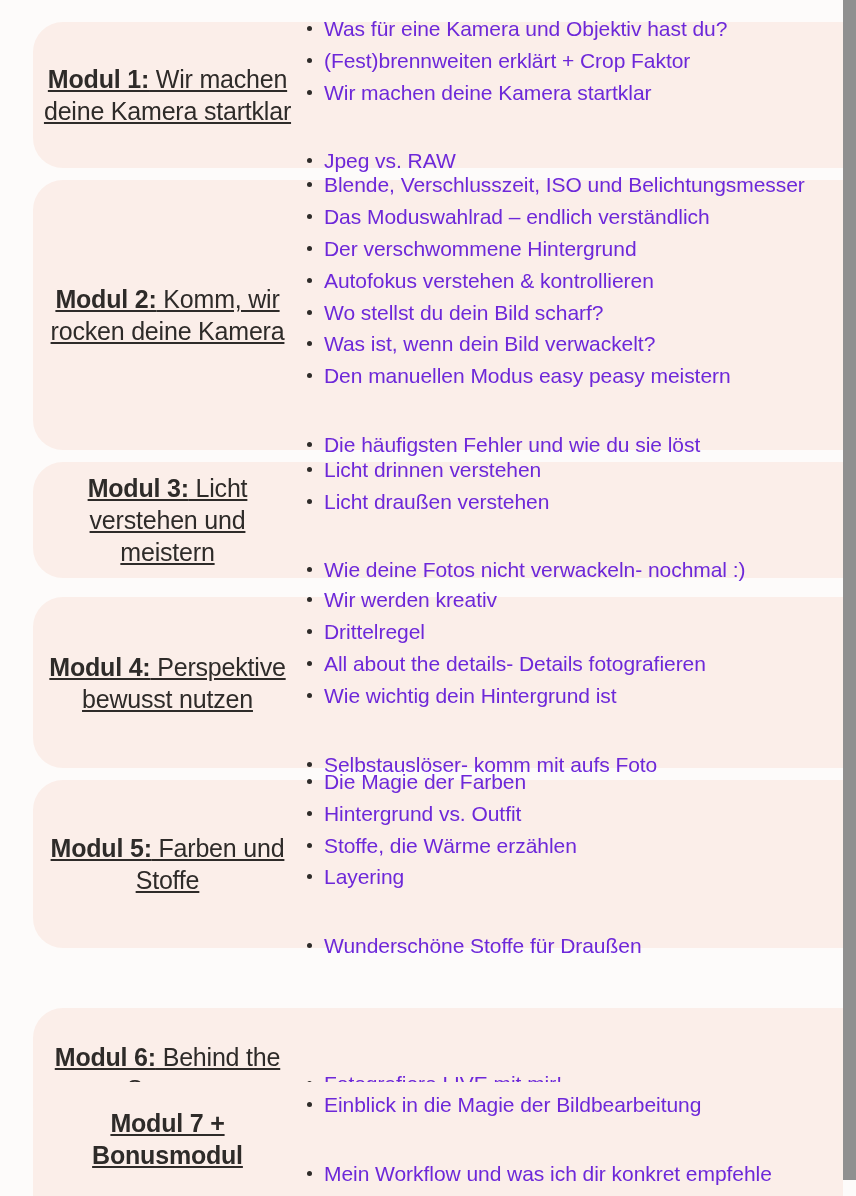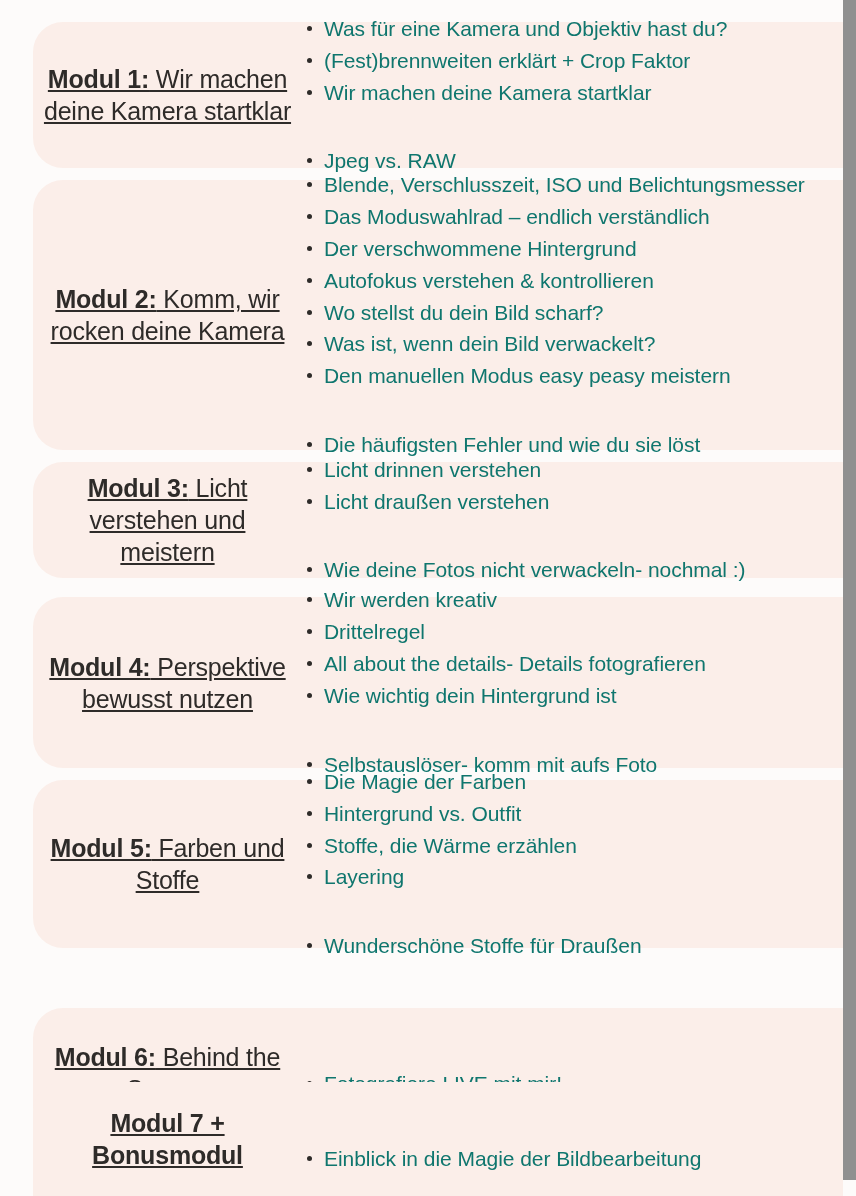--- a/index.html
+++ b/index.html
@@ -78,21 +78,21 @@
 
   .module-items {
     flex: 1 1 auto;
     padding-right: 14px;
     list-style: none;
   }
 
   .module-item {
     position: relative;
     padding-left: 18px;
-    color: #0f766e;
+    color: #6d28d9;
     font-size: 21px;
     line-height: 1.42;
     font-weight: 400;
     letter-spacing: -0.05px;
     margin-bottom: 2px;
   }
 
   .module-item:last-child { margin-bottom: 0; margin-top: 39px; }
 
   .module-item .bullet {
@@ -178,20 +178,21 @@
     <div class="module-title"><span class="label">Modul 6:</span><span> Behind the Scenes</span></div>
     <ul class="module-items" style="align-self:flex-start; padding-top:22px;">
       <li class="module-item"><span class="bullet"></span><span>Fotografiere LIVE mit mir!</span></li>
     </ul>
   </div>
 
   <div class="module-card" id="card-7">
     <div class="module-title all-bold"><span class="label">Modul 7 + Bonusmodul</span></div>
     <ul class="module-items">
       <li class="module-item"><span class="bullet"></span><span>Einblick in die Magie der Bildbearbeitung</span></li>
+      <li class="module-item"><span class="bullet"></span><span>Mein Workflow und was ich dir konkret empfehle</span></li>
     </ul>
   </div>
 
 </div>
 
 <div id="scrollbar-track">
   <div id="scrollbar-thumb"></div>
 </div>
 
 </body></html>

